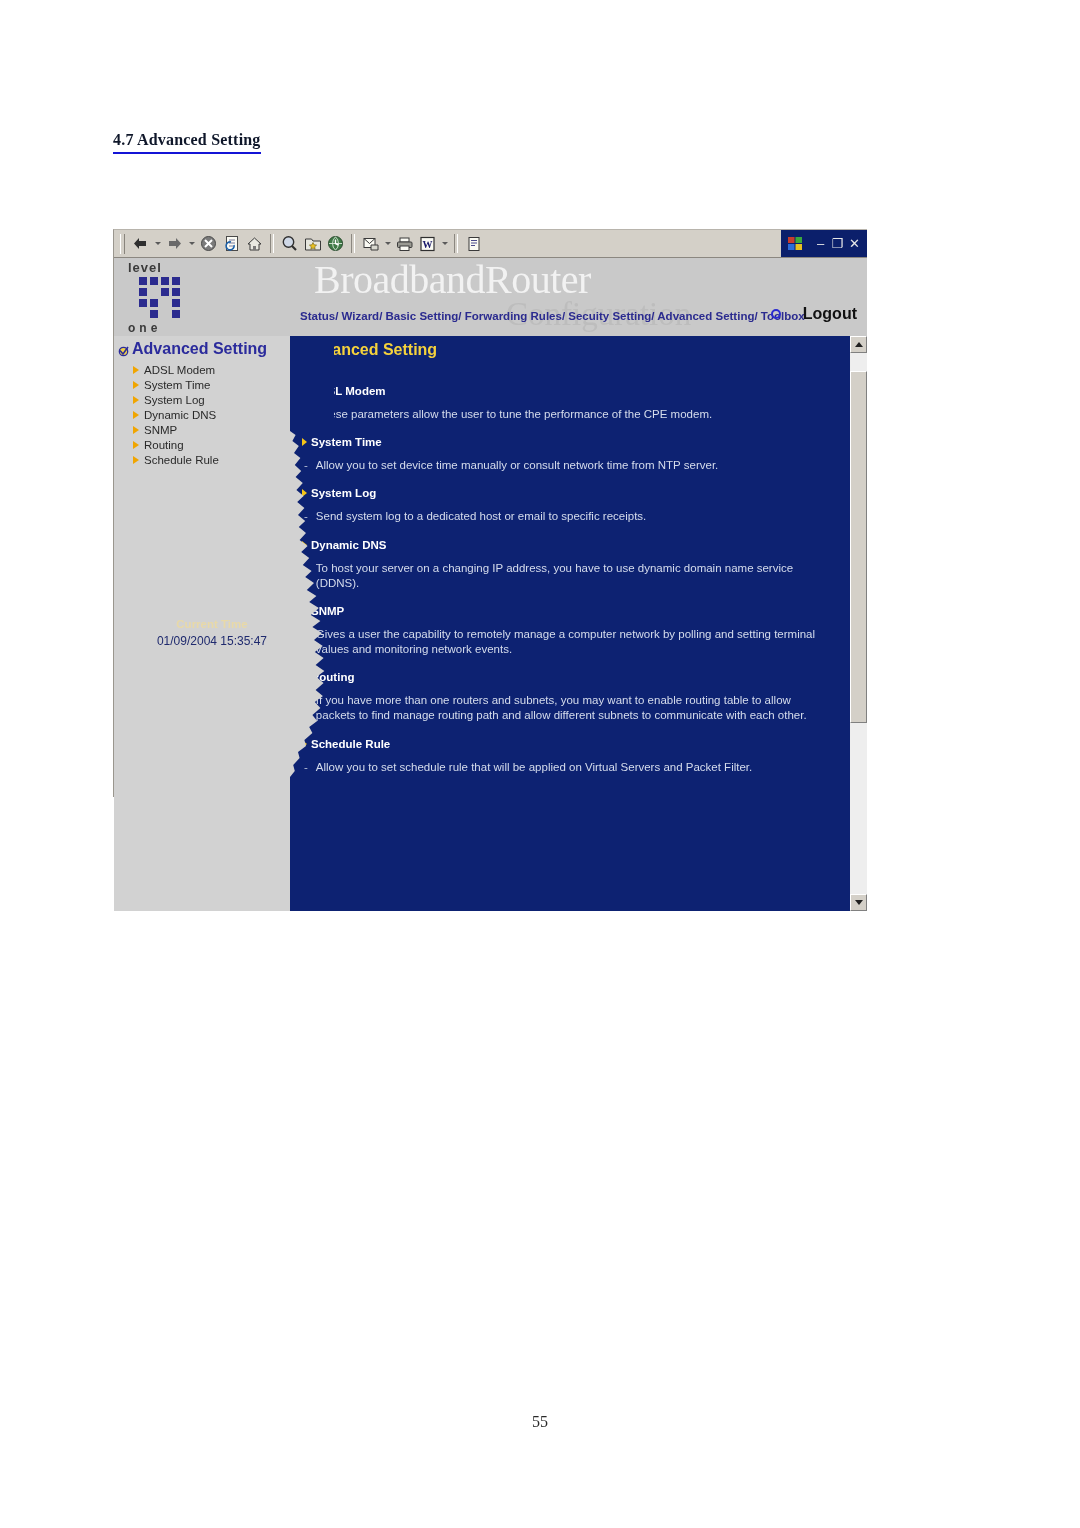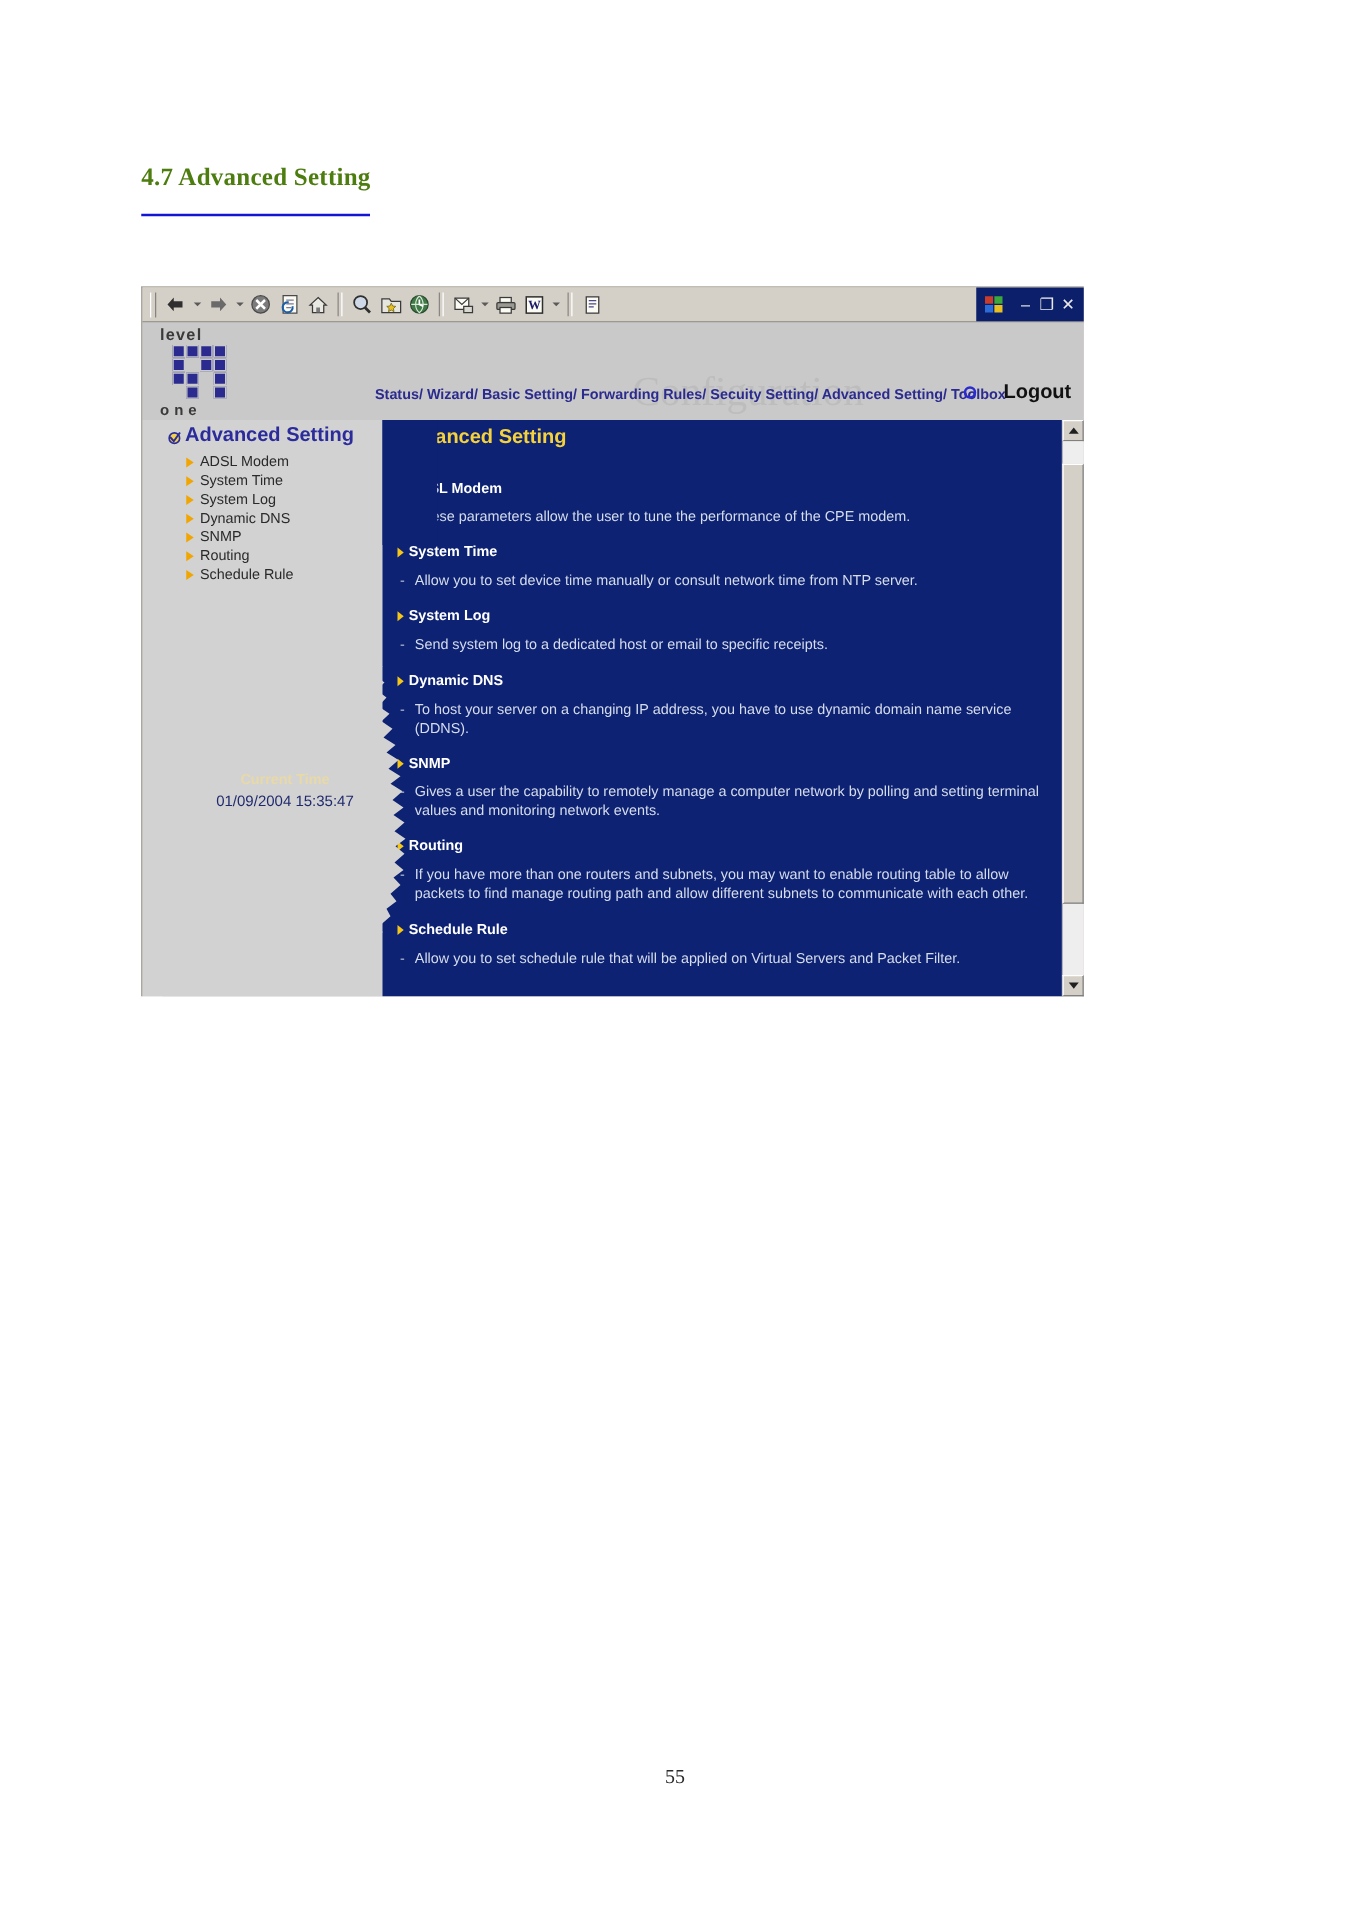--- a/index.html
+++ b/index.html
@@ -14,25 +14,25 @@
     font-family: "Liberation Serif", serif;
     overflow: hidden;
   }
 
   
   .doc-heading {
     position: absolute;
     left: 113px;
     top: 131px;
     font-family: "Liberation Serif", serif;
-    font-size: 20px;
-    font-weight: bold;
-    color: #4d7c0f;
+    font-size: 16px;
+    font-weight: bold;
+    color: #0f172a;
     letter-spacing: 0.2px;
-    padding-bottom: 16px;
+    padding-bottom: 2px;
     border-bottom: 2px solid #1414d6;
     display: inline-block;
     line-height: 1.18;
   }
 
   .page-number {
     position: absolute;
     left: 0;
     right: 0;
     top: 1413px;
@@ -237,24 +237,23 @@
     font-family: "Liberation Sans", sans-serif;
     font-size: 16px;
     font-weight: bold;
     color: #111111;
     line-height: 1;
   }
 
   
   .rp-body {
     position: relative;
-    height: 461px;
+    height: 575px;
     background: #d2d2d2;
     display: flex;
-    padding-left: 16px;
   }
   .sidebar {
     width: 176px;
     flex: none;
     background: #d2d2d2;
     position: relative;
     padding-top: 5px;
   }
   .side-title {
     display: flex;
@@ -573,20 +572,21 @@
         <div class="bg-cell" style="left:0px;  top:22px;"></div>
         <div class="bg-cell" style="left:11px; top:22px;"></div>
         <div class="bg-cell" style="left:33px; top:22px;"></div>
         <div class="bg-cell" style="left:11px; top:33px;"></div>
         <div class="bg-cell" style="left:33px; top:33px;"></div>
       </div>
       <div class="brand-one">one</div>
     </div>
 
     <div class="banner-sub">Configuration</div>
+    <div class="banner-title">BroadbandRouter</div>
 
     <div class="nav-links">Status/ Wizard/ Basic Setting/ Forwarding Rules/ Secuity Setting/ Advanced Setting/ Toolbox</div>
 
     <div class="logout-wrap">
       <div class="logout-ring"></div>
       <div class="logout-text">Logout</div>
     </div>
   </div>
 
   <div class="rp-body">

